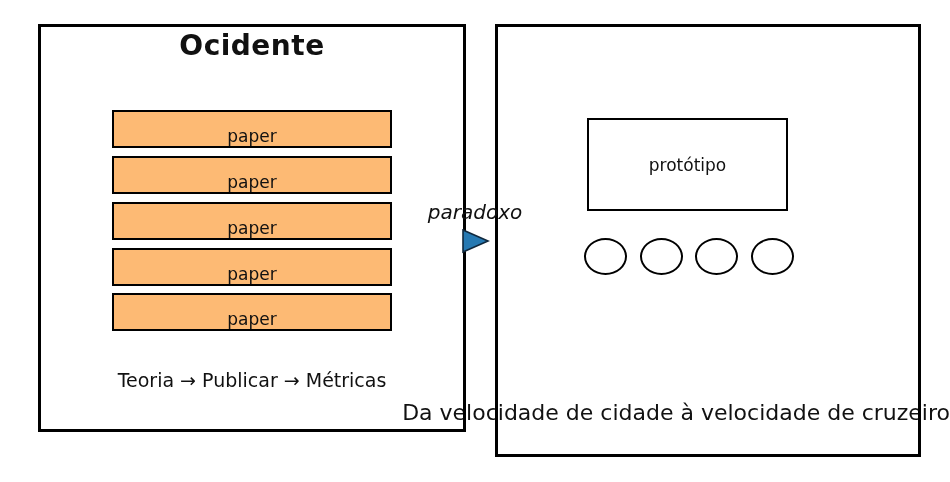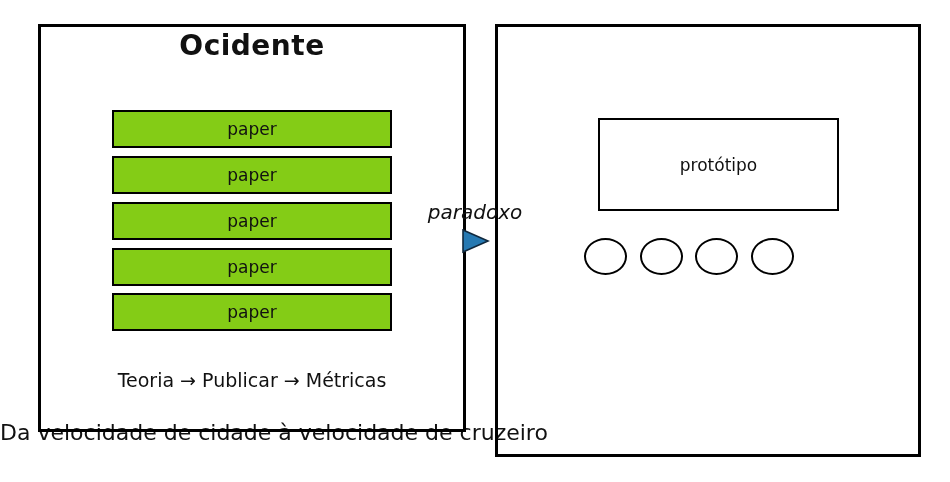--- a/index.html
+++ b/index.html
@@ -33,53 +33,52 @@
     font-weight: bold;
     letter-spacing: 0.5px;
   }
   .paper-box {
     position: absolute;
     left: 71px;
     width: 280px;
     height: 38px;
     box-sizing: border-box;
     border: 2px solid #000000;
-    background: #84cc16;
+    background: #fdba74;
     display: flex;
-    align-items: center;
+    align-items: flex-end;
     justify-content: center;
     font-size: 17px;
   }
   .paper-1 { top: 83px; }
   .paper-2 { top: 129px; }
   .paper-3 { top: 175px; }
   .paper-4 { top: 221px; }
   .paper-5 { top: 266px; }
   .flow-caption {
     position: absolute;
     left: 0; right: 0;
     text-align: center;
     font-size: 19px;
   }
   .flow-caption-left  { top: 342px; }
   .flow-caption-right { top: 266px; }
   .proto-box {
     position: absolute;
     left: 89px;
     top: 91px;
-    width: 241px;
+    width: 201px;
     height: 93px;
     box-sizing: border-box;
     border: 2px solid #000000;
     background: #ffffff;
     display: flex;
     align-items: center;
     justify-content: center;
     font-size: 17px;
-    margin-left: 11px;
   }
   .ellipse {
     position: absolute;
     top: 211px;
     width: 43px;
     height: 37px;
     box-sizing: border-box;
     border: 2px solid #000000;
     border-radius: 50%;
     background: #ffffff;
@@ -100,22 +99,22 @@
   }
   .gap-arrow {
     position: absolute;
     left: 462px;
     top: 229px;
     z-index: 3;
   }
   .footer-caption {
     position: absolute;
     left: 0; right: 0;
-    top: 420px;
-    text-align: left;
+    top: 400px;
+    text-align: right;
     font-size: 22px;
     z-index: 1;
     white-space: nowrap;
   }
 </style>
 </head>
 <body>
 
 <div class="canvas">
 

